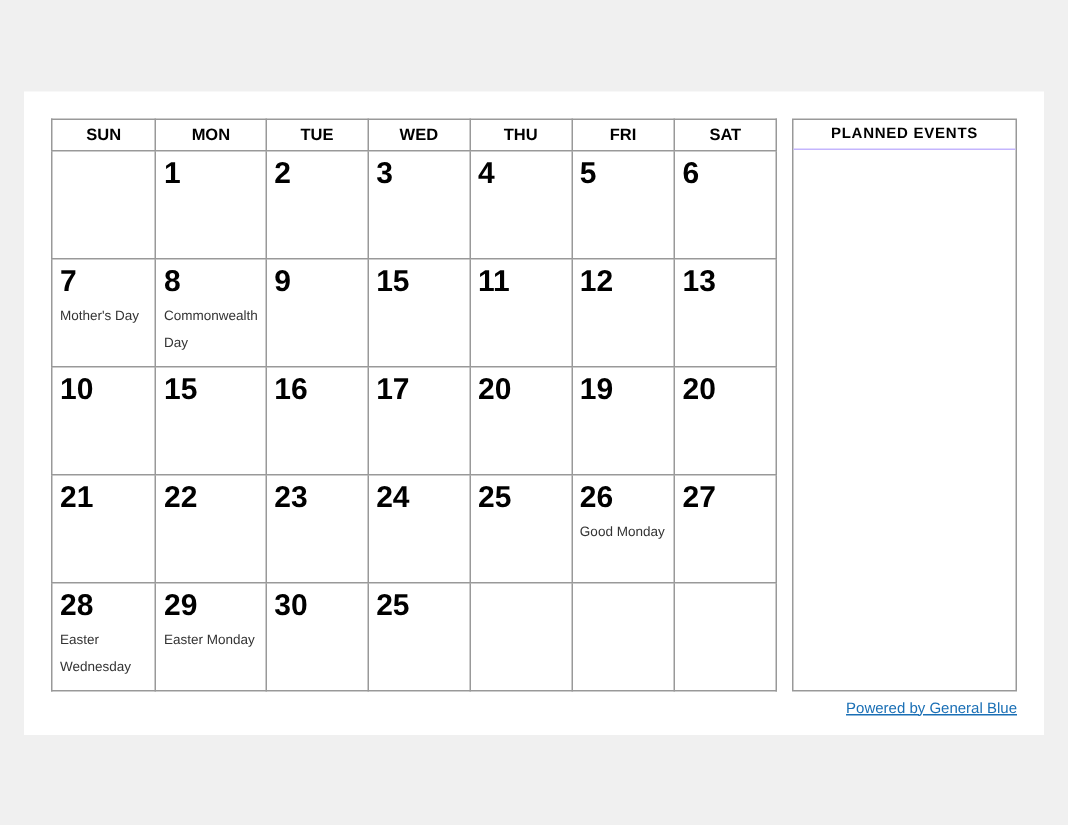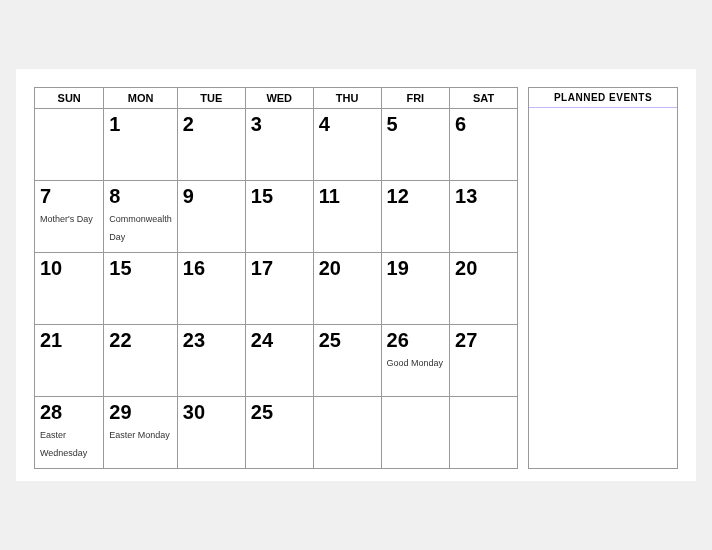--- a/index.html
+++ b/index.html
@@ -234,13 +234,16 @@
     </div>
 
     <div class="sidebar">
       <div class="sidebar-box">
         <div class="sidebar-box-header">PLANNED EVENTS</div>
         <div class="sidebar-box-content"></div>
       </div>
     </div>
   </div>
 
+  <div class="footer">
+    <a href="#">Powered by General Blue</a>
+  </div>
 </div>
 
 </body></html>

